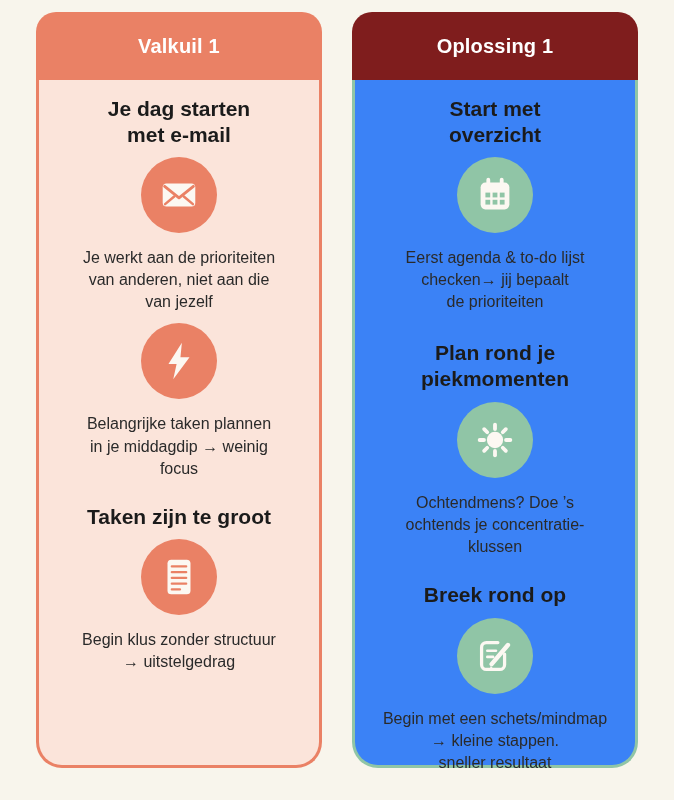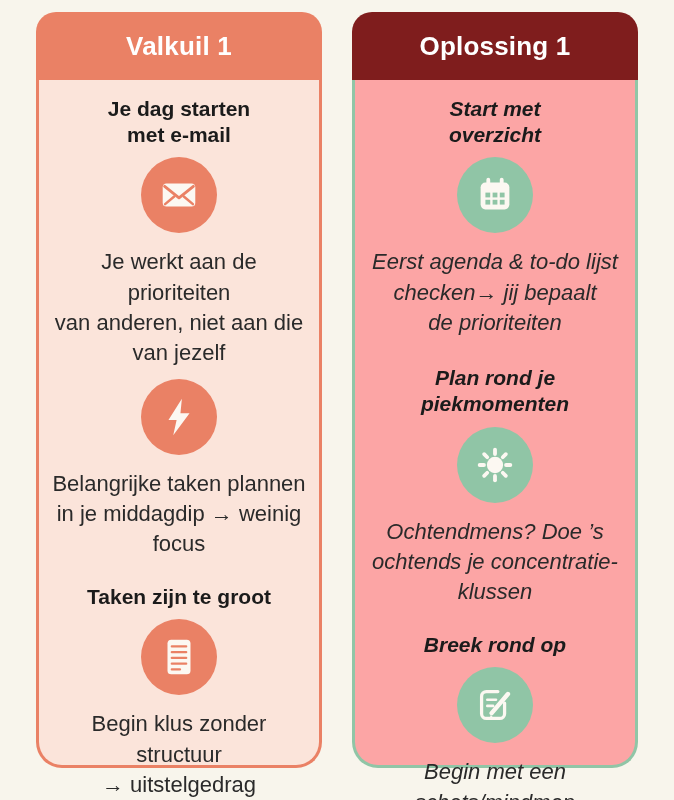--- a/index.html
+++ b/index.html
@@ -20,44 +20,43 @@
   .card-valkuil  { left: 36px; }
   .card-oplossing { left: 352px; }
 
   .card-header {
     height: 68px;
     border-radius: 20px 20px 0 0;
     display: flex;
     align-items: center;
     justify-content: center;
     color: #FFFFFF;
-    font-size: 26px;
+    font-size: 20px;
     font-weight: 700;
     letter-spacing: 0.2px;
   }
   .card-valkuil .card-header  { background: #EA8165; }
   .card-oplossing .card-header { background: #7f1d1d; }
 
   .card-body {
     height: 688px;
     border-style: solid;
     border-width: 0 3px 3px 3px;
     border-radius: 0 0 26px 26px;
     overflow: visible;
     text-align: center;
     padding-top: 16px;
   }
   .card-valkuil .card-body {
     background: #FBE4DA;
     border-color: #EA8165;
   }
   .card-oplossing .card-body {
-    background: #fca5a5;
+    background: #3b82f6;
     border-color: #90C5A6;
-    font-style: italic;
   }
 
   .section-title {
     font-size: 21px;
     font-weight: 700;
     line-height: 1.22;
     white-space: pre-line;
     color: #1B1B1B;
   }
   .t2 { margin-top: 27px; }
@@ -71,21 +70,21 @@
     display: flex;
     align-items: center;
     justify-content: center;
   }
   .card-valkuil .icon-circle  { background: #EA8165; }
   .card-oplossing .icon-circle { background: #90C5A6; }
   .icon-circle svg { display: block; }
 
   .section-text {
     margin-top: 14px;
-    font-size: 22px;
+    font-size: 16px;
     line-height: 1.38;
     white-space: pre-line;
     color: #2A2A2A;
     padding: 0 8px;
   }
 </style>
 </head>
 <body>
 
 <div class="card card-valkuil">

